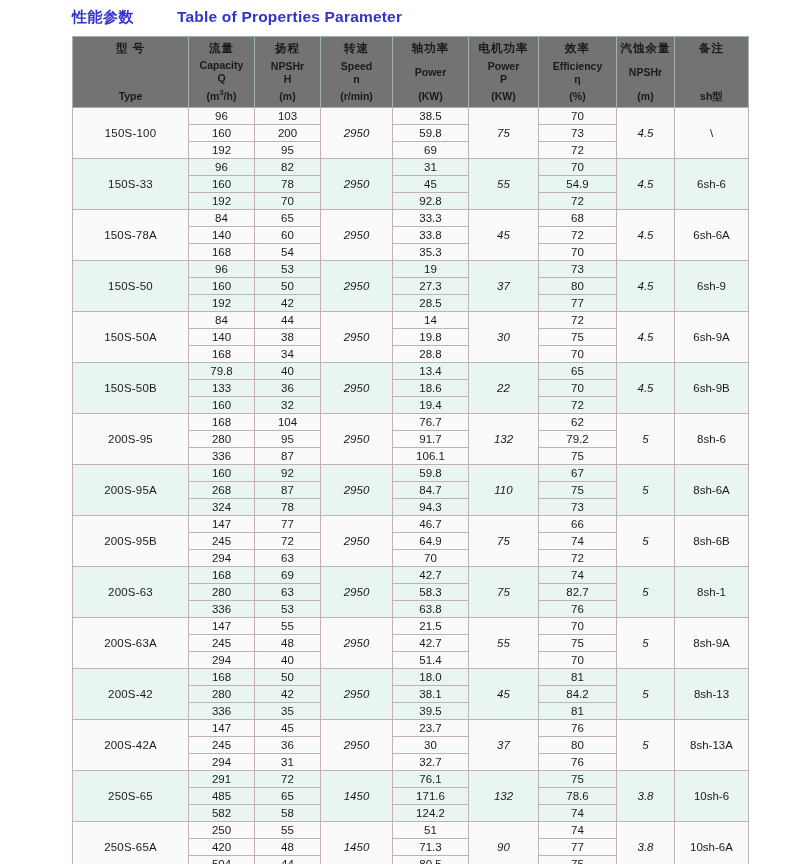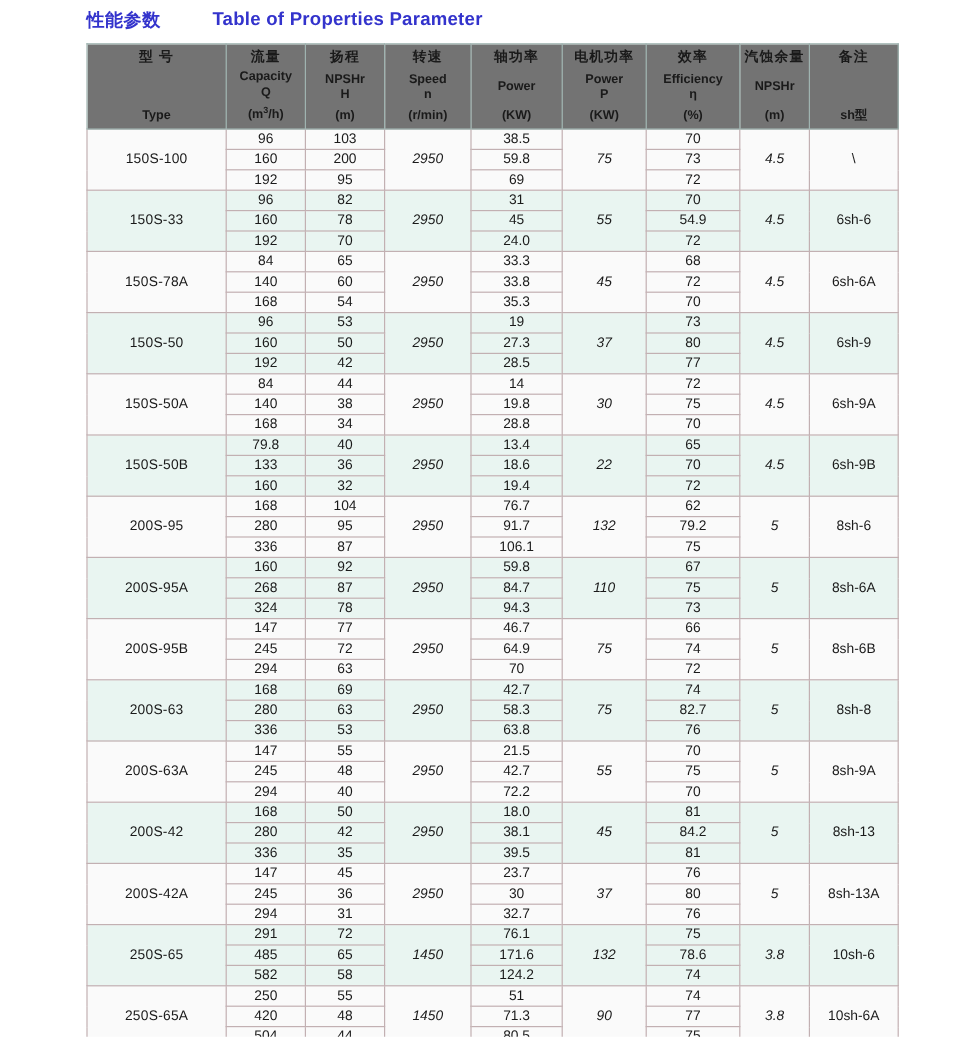--- a/index.html
+++ b/index.html
@@ -277,21 +277,21 @@
           </tr>
           <tr class="band">
             <td>160</td>
             <td>78</td>
             <td>45</td>
             <td>54.9</td>
           </tr>
           <tr class="band">
             <td>192</td>
             <td>70</td>
-            <td>24.0</td>
+            <td>92.8</td>
             <td>72</td>
           </tr>
           <tr class="plain">
             <td class="type-cell" rowspan="3">150S-78A</td>
             <td>84</td>
             <td>65</td>
             <td class="merged" rowspan="3">2950</td>
             <td>33.3</td>
             <td class="merged" rowspan="3">45</td>
             <td>68</td>
@@ -450,21 +450,21 @@
           </tr>
           <tr class="band">
             <td class="type-cell" rowspan="3">200S-63</td>
             <td>168</td>
             <td>69</td>
             <td class="merged" rowspan="3">2950</td>
             <td>42.7</td>
             <td class="merged" rowspan="3">75</td>
             <td>74</td>
             <td class="merged" rowspan="3">5</td>
-            <td class="rem-cell" rowspan="3">8sh-8</td>
+            <td class="rem-cell" rowspan="3">8sh-1</td>
           </tr>
           <tr class="band">
             <td>280</td>
             <td>63</td>
             <td>58.3</td>
             <td>82.7</td>
           </tr>
           <tr class="band">
             <td>336</td>
             <td>53</td>
@@ -484,21 +484,21 @@
           </tr>
           <tr class="plain">
             <td>245</td>
             <td>48</td>
             <td>42.7</td>
             <td>75</td>
           </tr>
           <tr class="plain">
             <td>294</td>
             <td>40</td>
-            <td>72.2</td>
+            <td>51.4</td>
             <td>70</td>
           </tr>
           <tr class="band">
             <td class="type-cell" rowspan="3">200S-42</td>
             <td>168</td>
             <td>50</td>
             <td class="merged" rowspan="3">2950</td>
             <td>18.0</td>
             <td class="merged" rowspan="3">45</td>
             <td>81</td>

